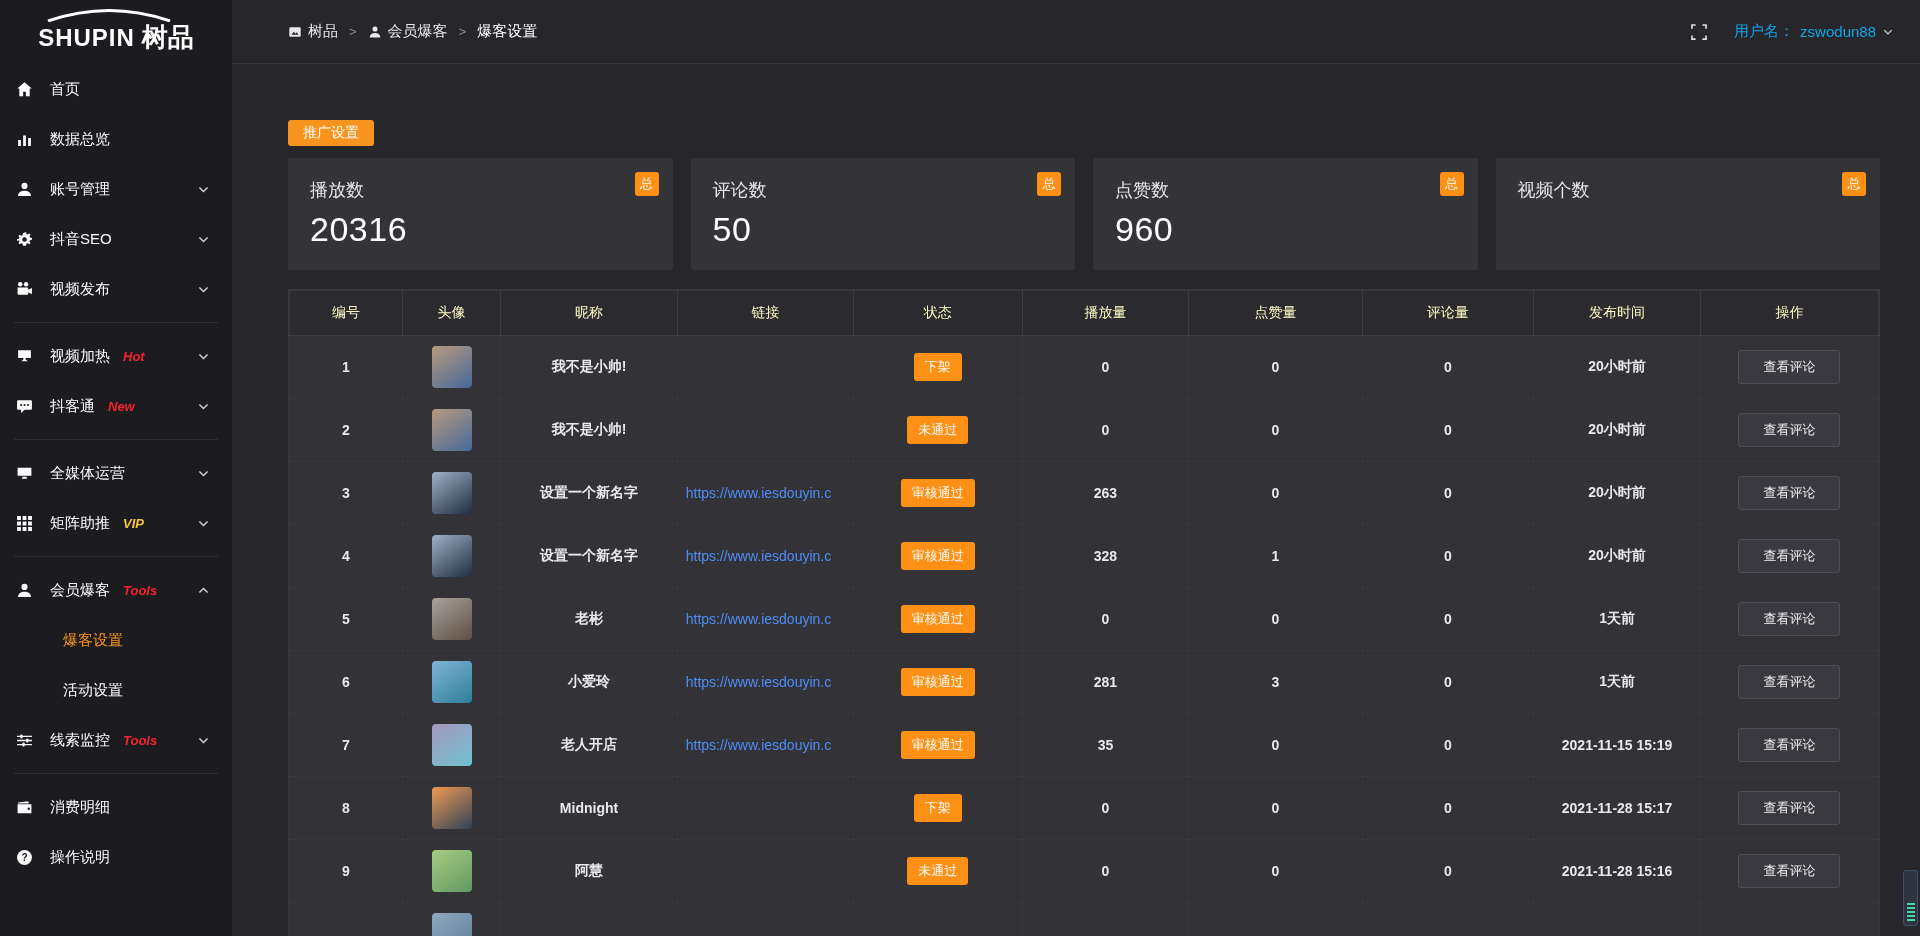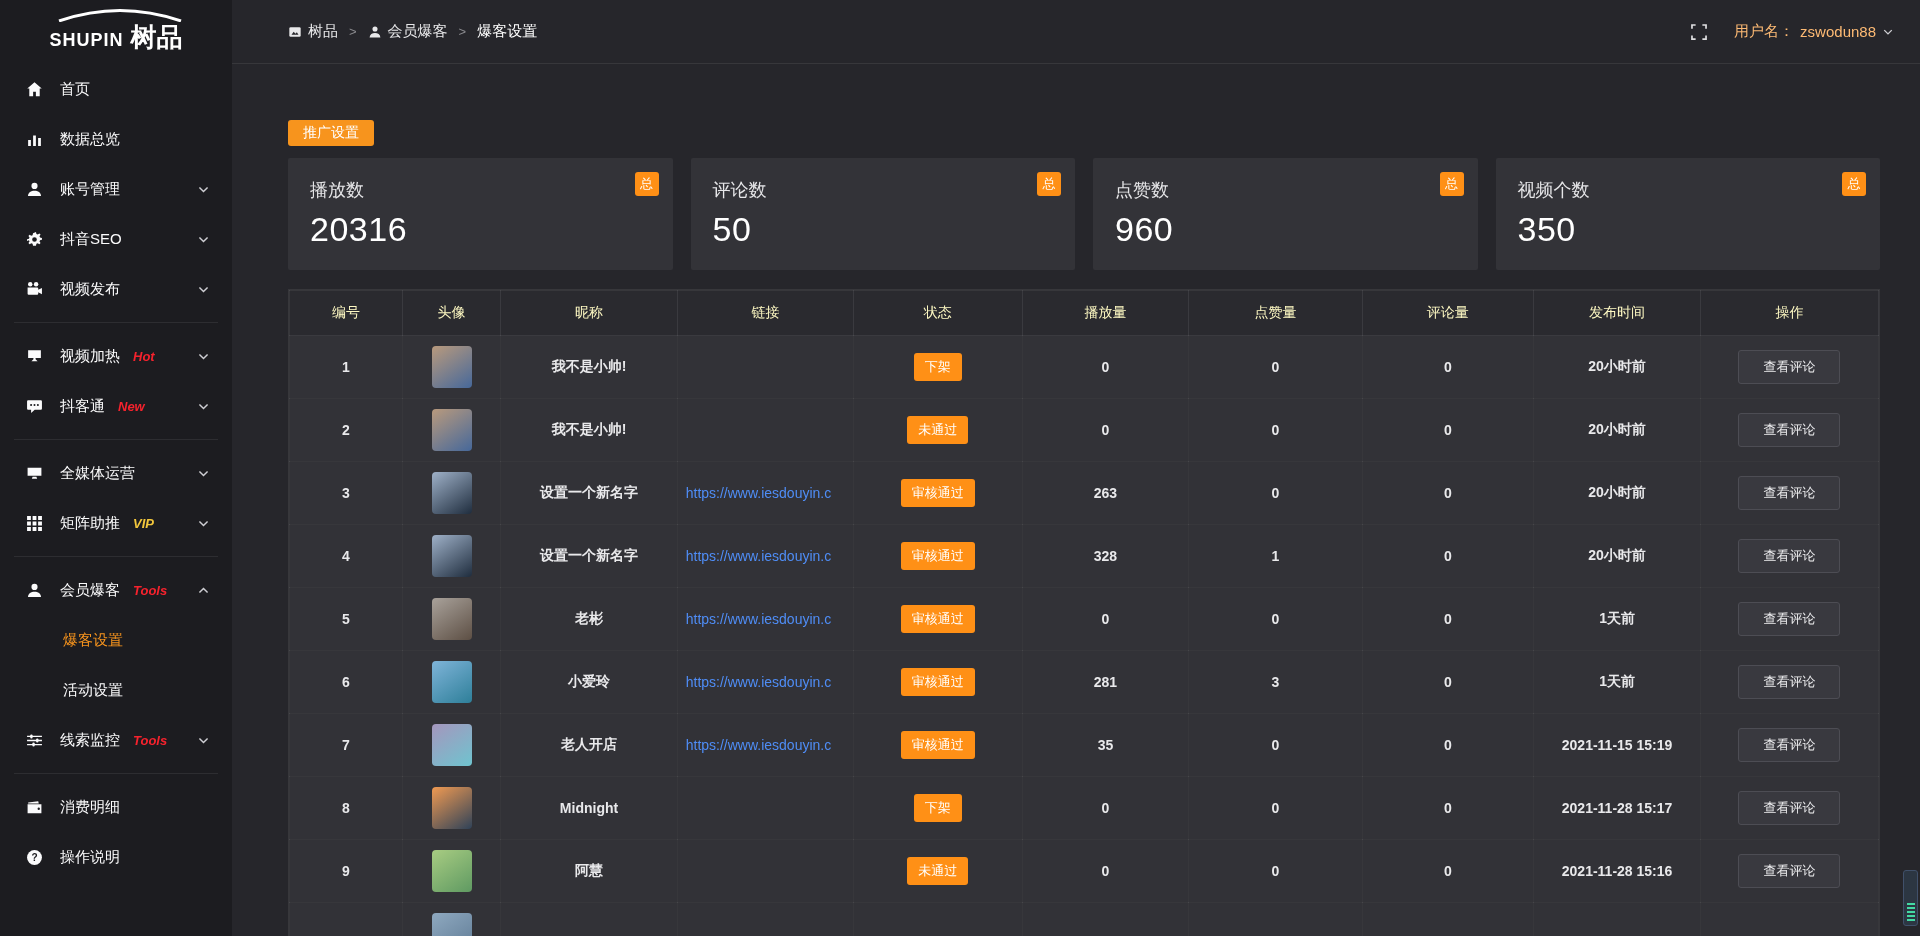--- a/index.html
+++ b/index.html
@@ -12,42 +12,42 @@
   body{
     display:flex; background:var(--bg-main); color:var(--txt);
     font-family:"Liberation Sans","DejaVu Sans",sans-serif; font-size:14px;
   }
   .ic{width:17px; height:17px; flex:0 0 auto;}
   
   .sidebar{width:232px; height:100%; background:var(--bg-side); flex:0 0 auto; overflow:hidden;}
   .logo{height:64px; display:flex; align-items:center; justify-content:center; padding-top:10px; position:relative;}
   .logo-inner{position:relative; display:flex; align-items:baseline; gap:7px;}
   .logo-arc{position:absolute; left:6px; top:-12px; width:130px; height:14px;}
-  .logo-en{font-size:18px; font-weight:bold; letter-spacing:1px; color:#fff;}
+  .logo-en{font-size:24px; font-weight:bold; letter-spacing:1px; color:#fff;}
   .logo-zh{font-size:26px; font-weight:bold; color:#fff;}
-  .side-item{height:50px; display:flex; align-items:center; padding:0 22px 0 26px; cursor:pointer; color:#fbfbfc;}
+  .side-item{height:50px; display:flex; align-items:center; padding:0 22px 0 16px; cursor:pointer; color:#fbfbfc;}
   .side-item .lbl{margin-left:17px; font-size:15px;}
   .side-item .tag{margin-left:13px; font-size:13px; font-weight:bold; font-style:italic;}
   .side-item .sp{flex:1;}
   .side-item .chev{width:13px; height:13px; color:#cfcfd4;}
   .side-sub{height:50px; display:flex; align-items:center; padding-left:63px; font-size:15px; cursor:pointer; color:#fbfbfc;}
   .side-sub.active{color:var(--accent);}
   .side-div{height:1px; background:var(--line); margin:8px 14px;}
   
   .main{flex:1; display:flex; flex-direction:column; min-width:0;}
   .topbar{height:64px; flex:0 0 auto; display:flex; align-items:center; justify-content:space-between;
           padding:0 26px 0 56px; border-bottom:1px solid var(--line);}
   .crumbs{display:flex; align-items:center; gap:11px; font-size:15px;}
   .crumb{display:flex; align-items:center; gap:6px; cursor:pointer; color:#e8e8ea;}
   .crumb:last-child{color:#fff;}
   .crumb .ic{width:14px; height:14px;}
   .crumb-sep{color:#8a8a8e; font-size:13px;}
   .top-right{display:flex; align-items:center; gap:26px;}
   .fs-btn{width:18px; height:18px; color:#e0e0e2; cursor:pointer;}
-  .user-box{display:flex; align-items:center; gap:6px; font-size:15px; cursor:pointer; color:#fdba74;}
+  .user-box{display:flex; align-items:center; gap:6px; font-size:15px; cursor:pointer; color:#0ea5e9;}
   .user-box .chev{width:12px; height:12px; color:#cfcfd4;}
   .content{flex:1; padding:56px 40px 0 56px; overflow:hidden;}
   .promo-btn{display:inline-block; height:26px; padding:0 15px; background:var(--accent); color:#fff;
              border:none; border-radius:3px; font-size:14px; cursor:pointer;
              font-family:"Liberation Sans","DejaVu Sans",sans-serif;}
   
   .cards{display:grid; grid-template-columns:repeat(4,1fr); gap:18px; margin-top:12px;}
   .card{position:relative; height:112px; background:var(--bg-card); border-radius:2px; padding:20px 22px;}
   .card .c-label{font-size:18px; color:#e6e6e8;}
   .card .c-value{font-size:34px; color:#fff; margin-top:8px; letter-spacing:.5px;}
@@ -282,21 +282,20 @@
           <div class="c-value">50</div>
           <div class="c-badge">总</div>
         </div>
         <div class="card">
           <div class="c-label">点赞数</div>
           <div class="c-value">960</div>
           <div class="c-badge">总</div>
         </div>
         <div class="card">
           <div class="c-label">视频个数</div>
-          <div class="c-value">350</div>
           <div class="c-badge">总</div>
         </div>
       </div>
     <div class="table-wrap">
       <table id="data-table">
           <colgroup>
             <col style="width: 7.1%;">
             <col style="width: 6.2%;">
             <col style="width: 11.1%;">
             <col style="width: 11.1%;">

